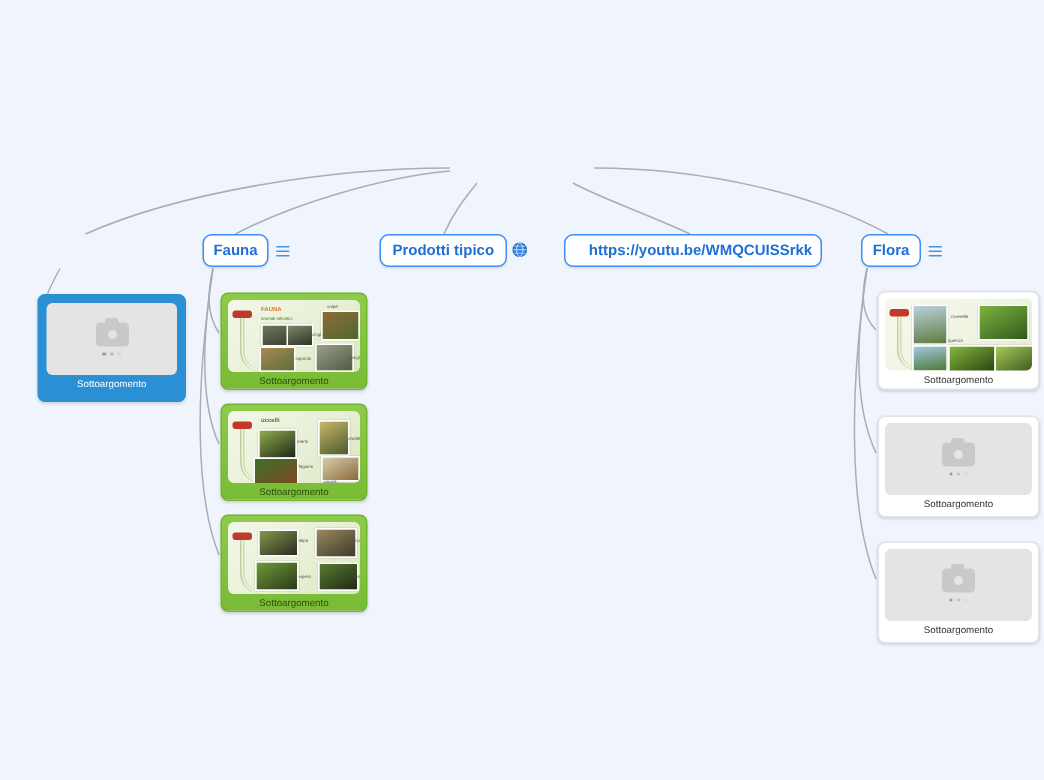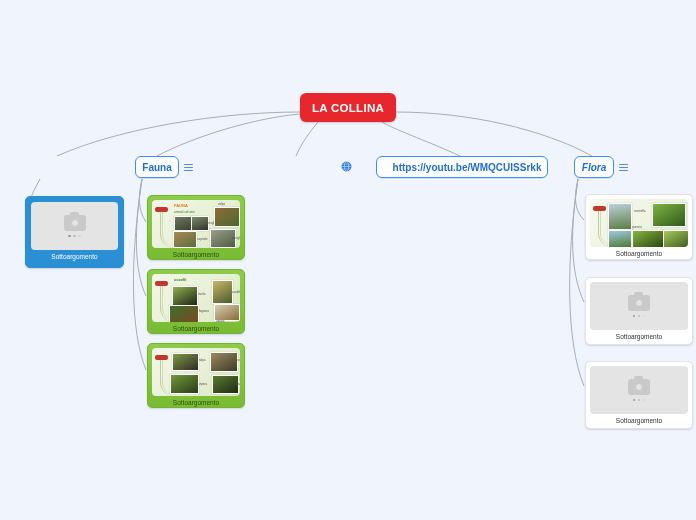--- a/index.html
+++ b/index.html
@@ -263,51 +263,51 @@
       <path d="M142,179 C138,196 138,210 146,222"></path>
       <path d="M142,179 C134,230 134,270 146,296"></path>
       <path d="M142,179 C130,260 130,330 146,370"></path>
 
       <path d="M578,179 C574,196 574,210 584,220"></path>
       <path d="M578,179 C570,230 570,272 584,302"></path>
       <path d="M578,179 C566,262 566,342 584,386"></path>
     </g>
   </svg>
 
-  <div class="root-node">
-    <span class="root-label">LA COLLINA</span>
-  </div>
 
 
   <div class="branch-node" style="left:135px; top:156px; width:44px;">
     <span class="branch-label">Fauna</span>
   </div>
   <div class="node-icon" style="left:182px; top:160px;">
     <span class="hamburger-icon">
       <i></i>
         <i></i>
         <i></i>
     </span>
   </div>
 
+  <div class="branch-node" style="left:253px; top:156px; width:85px;">
+    <span class="branch-label">Prodotti tipico</span>
+  </div>
   <div class="node-icon globe-icon" style="left:340px; top:159px;">
     <svg width="11" height="11" viewBox="0 0 16 16">
       <circle cx="8" cy="8" r="6.6" fill="#2f7fe0" stroke="#1e63ba" stroke-width="1"></circle>
       <ellipse cx="8" cy="8" rx="3" ry="6.6" fill="none" stroke="#cfe3ff" stroke-width="0.9"></ellipse>
       <line x1="1.4" y1="8" x2="14.6" y2="8" stroke="#cfe3ff" stroke-width="0.9"></line>
       <line x1="2.4" y1="4.6" x2="13.6" y2="4.6" stroke="#cfe3ff" stroke-width="0.7"></line>
       <line x1="2.4" y1="11.4" x2="13.6" y2="11.4" stroke="#cfe3ff" stroke-width="0.7"></line>
     </svg>
   </div>
 
   <div class="branch-node" style="left:376px; top:156px; width:172px;padding-left:19px;">
     <span class="branch-label">https://youtu.be/WMQCUISSrkk</span>
   </div>
 
-  <div class="branch-node" style="left:574px; top:156px; width:40px;font-style:italic;">
+  <div class="branch-node" style="left:574px; top:156px; width:40px;">
     <span class="branch-label">Flora</span>
   </div>
   <div class="node-icon" style="left:617px; top:160px;">
     <span class="hamburger-icon">
       <i></i>
         <i></i>
         <i></i>
     </span>
   </div>
 

